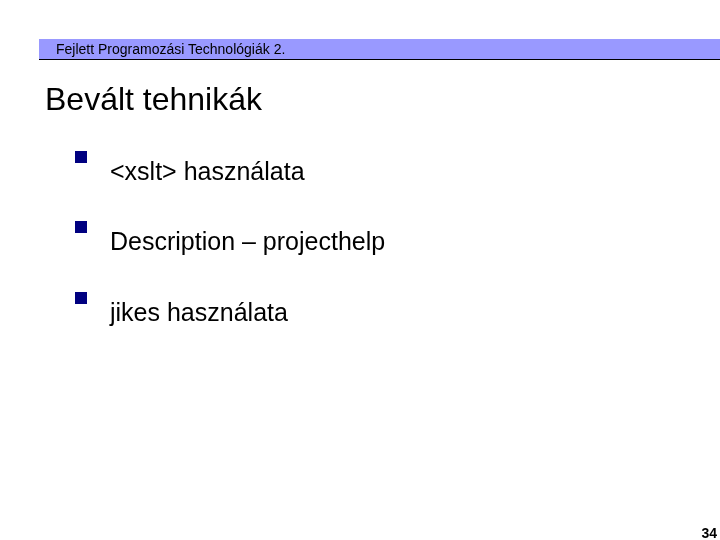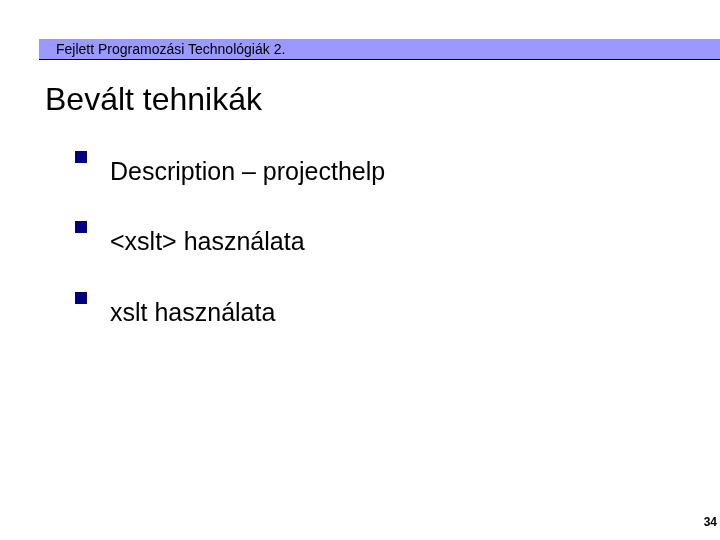--- a/index.html
+++ b/index.html
@@ -45,44 +45,44 @@
       margin-top: 8px;
       margin-right: 10px;
     }
     .bullet-text {
       font-size: 25px;
       color: #000;
       line-height: 1.25;
     }
     .page-number {
       position: absolute;
-      bottom: 24px;
+      bottom: 12px;
       right: 16px;
-      font-size: 12px;
+      font-size: 14px;
       font-weight: bold;
       color: #000;
     }
   </style>
 </head>
 <body>
 
 <div class="header-bar">
   <span>Fejlett Programozási Technológiák 2.</span>
 </div>
 
 <h1 class="slide-title">Bevált tehnikák</h1>
 
 <ul class="bullet-list">
   <li class="bullet-item">
     <span class="bullet-marker"></span>
+    <span class="bullet-text">&lt;xslt&gt; használata</span>
+  </li>
+  <li class="bullet-item">
+    <span class="bullet-marker"></span>
     <span class="bullet-text">Description – projecthelp</span>
   </li>
   <li class="bullet-item">
     <span class="bullet-marker"></span>
-    <span class="bullet-text">&lt;xslt&gt; használata</span>
-  </li>
-  <li class="bullet-item">
-    <span class="bullet-marker"></span>
-    <span class="bullet-text">xslt használata</span>
+    <span class="bullet-text">jikes használata</span>
   </li>
 </ul>
 
 <div class="page-number">34</div>
 
 </body></html>

